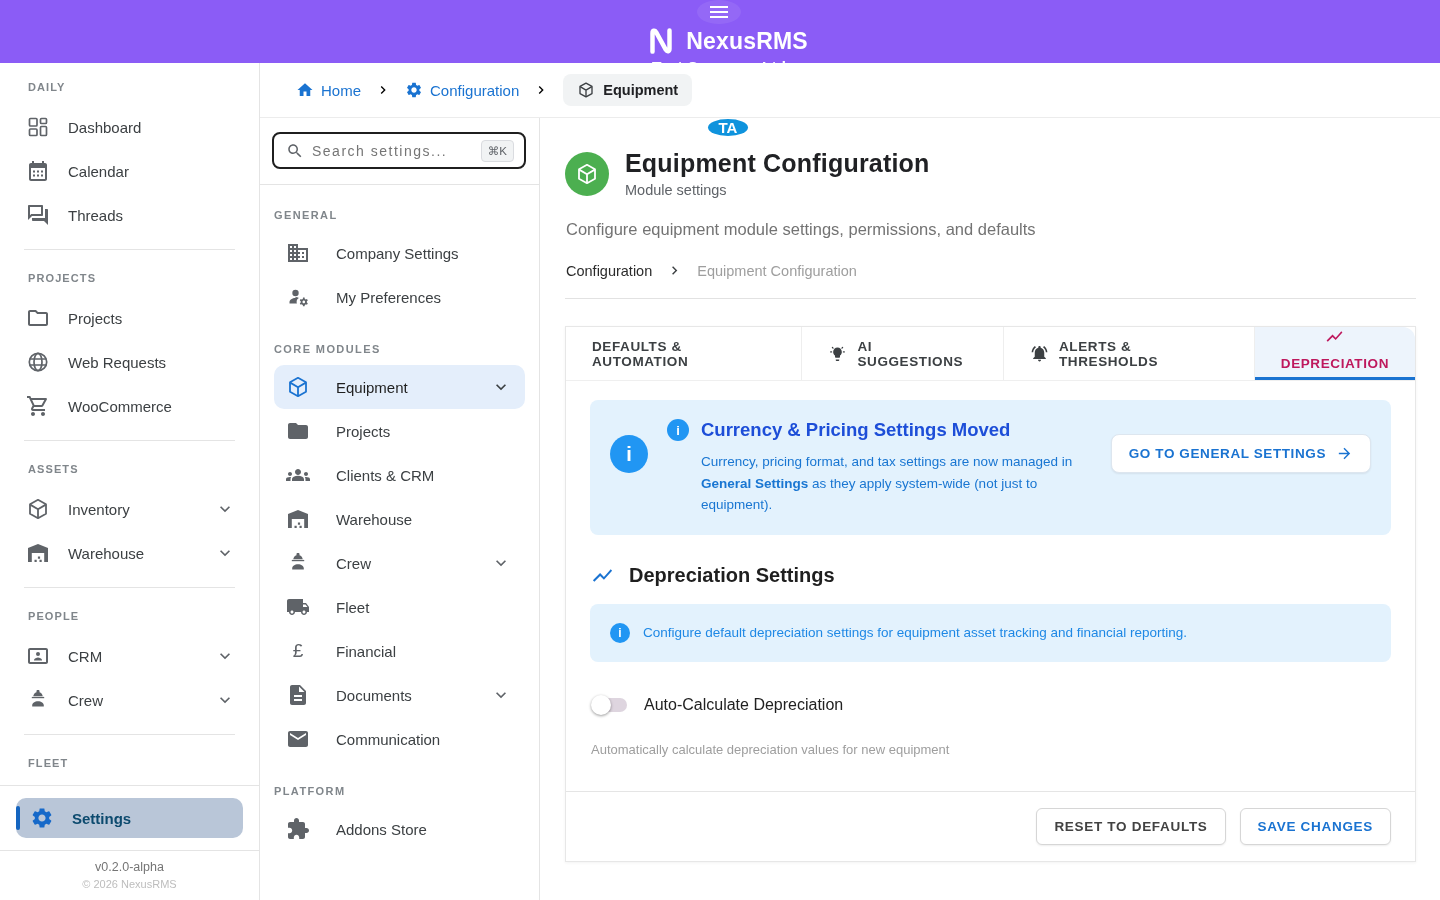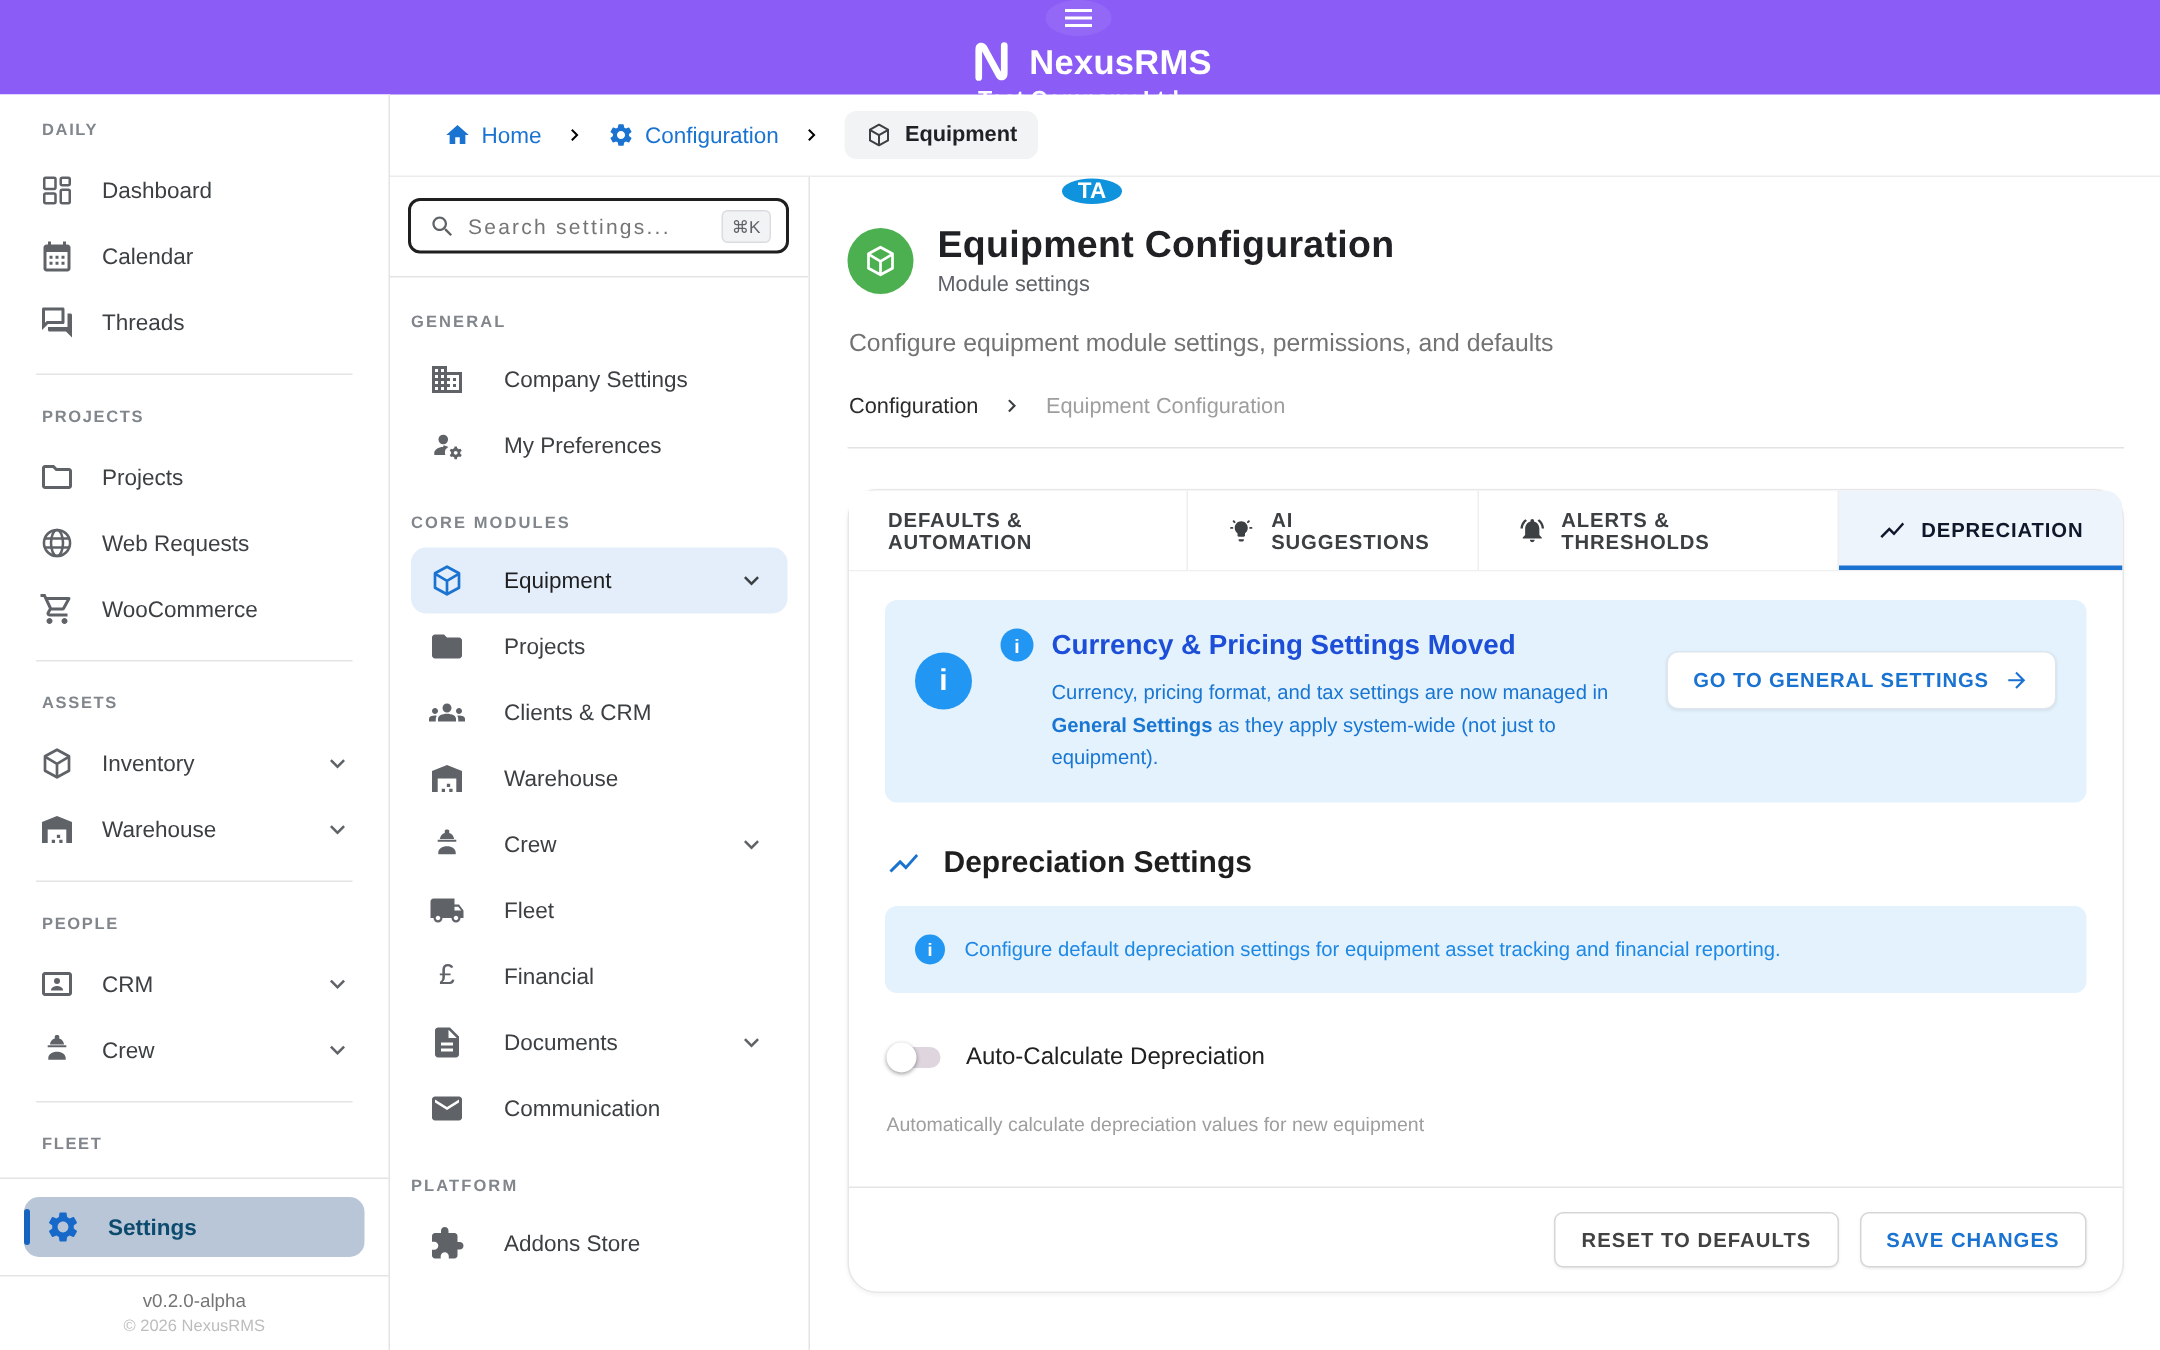--- a/index.html
+++ b/index.html
@@ -81,25 +81,25 @@
   .module-avatar .ic { width:24px; height:24px; }
   .page-title { font-size:25px; font-weight:700; color:#202124; letter-spacing:.2px; }
   .page-subtitle { font-size:14.5px; color:#5f6368; margin-top:4px; }
   .desc { font-size:16.5px; color:#737373; margin:22px 0 0 1px; }
   .subcrumb { display:flex; align-items:center; gap:14px; margin:23px 0 0 1px; font-size:14.5px; }
   .subcrumb .parent { color:#2b2b2b; cursor:pointer; }
   .subcrumb .ic { width:17px; height:17px; color:#3c4043; }
   .subcrumb .current { color:#9e9e9e; }
   .rule { border:none; border-top:1px solid #e2e2e2; margin:19px 0 0; }
 
-  .card { margin-top:27px; border:1px solid #e7e7e7; border-radius:20px; box-shadow:0 1px 3px rgba(0,0,0,.05); background:#fff; }
+  .card { margin-top:27px; border:1px solid #e7e7e7; border-radius:0; box-shadow:0 1px 3px rgba(0,0,0,.05); background:#fff; }
   .tabs { display:flex; border-bottom:1px solid #efefef; border-radius:12px 12px 0 0; overflow:hidden; }
   .tab { height:53px; display:flex; align-items:center; gap:10px; padding:0 26px; font-size:13.5px; font-weight:600; letter-spacing:.6px; color:#3c4043; border-right:1px solid #eee; cursor:pointer; background:#fff; }
   .tab .ic { width:19px; height:19px; }
-  .tab.active { background:#edf4fc; color:#0f172a; box-shadow:inset 0 -3px 0 #1a73d1; border-right:none; }
+  .tab.active { background:#edf4fc; color:#be185d; box-shadow:inset 0 -3px 0 #1a73d1; border-right:none;flex-direction:column; }
   .card-body { padding:19px 24px 0; }
 
   .banner { background:#e3f2fd; border-radius:8px; padding:19px 20px; display:flex; align-items:flex-start; gap:19px; }
   .info-circle { border-radius:50%; background:#2196f3; color:#fff; display:flex; align-items:center; justify-content:center; font-weight:700; flex:none; }
   .info-circle.big { width:38px; height:38px; font-size:20px; margin-top:16px; }
   .info-circle.mid { width:22px; height:22px; font-size:13px; }
   .info-circle.small { width:20px; height:20px; font-size:12px; }
   .banner-main { flex:1; }
   .banner-title-row { display:flex; align-items:center; gap:12px; }
   .banner-title { font-size:18.5px; font-weight:600; color:#1d4ed8; }

